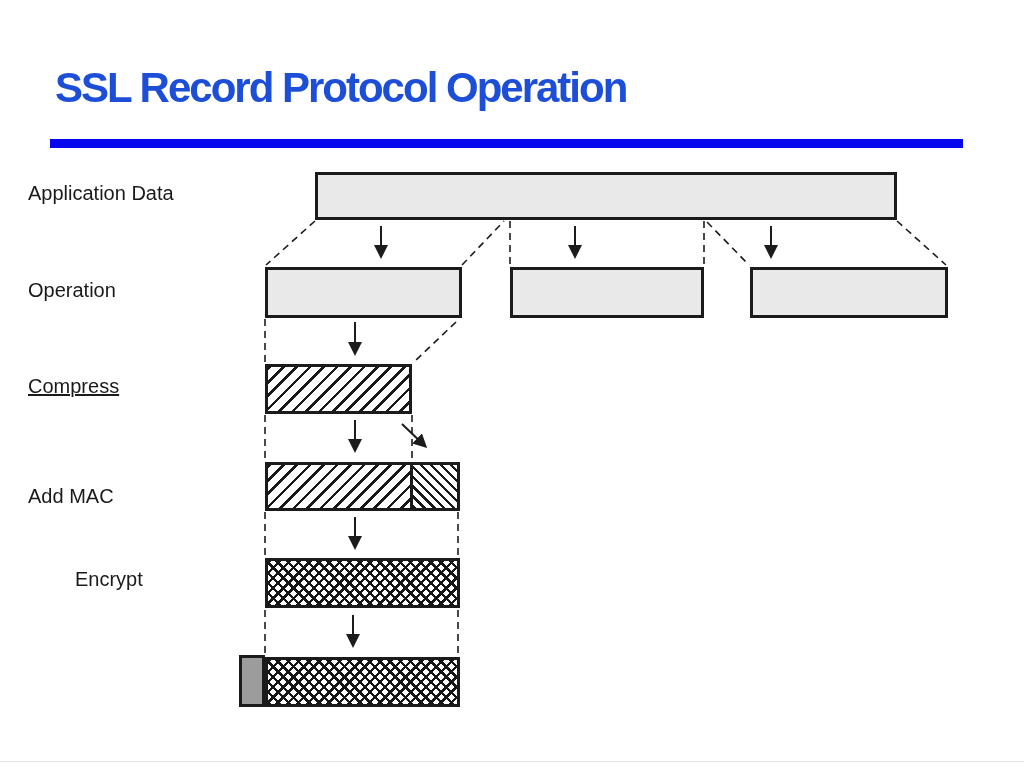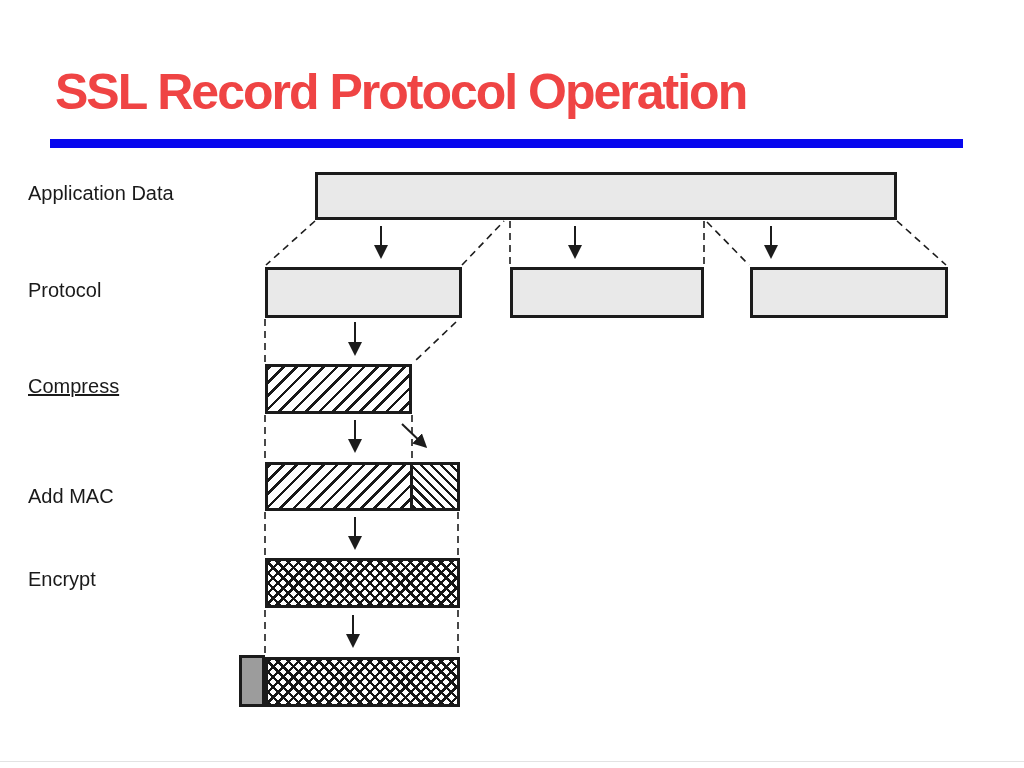--- a/index.html
+++ b/index.html
@@ -3,36 +3,36 @@
 <meta charset="utf-8">
 <style>
   * { margin:0; padding:0; box-sizing:border-box; }
   html,body { background:#ffffff; }
   .slide {
     position:relative; width:1024px; height:768px; background:#ffffff;
     font-family:"Liberation Sans", sans-serif; overflow:hidden;
   }
   .title {
     position:absolute; left:55px; top:66px; width:920px;
-    font-size:50px; font-weight:bold; letter-spacing:-2px; color:#ef4444;
+    font-size:42px; font-weight:bold; letter-spacing:-2px; color:#1d4ed8;
     line-height:1.05; white-space:nowrap;
   }
   .title-rule {
     position:absolute; left:50px; top:139px; width:913px; height:9px;
     background:#0707EE;
   }
   .step-label {
     position:absolute; left:28px; font-size:20px; color:#1a1a1a;
     line-height:28px; white-space:pre-line;text-align:center;
   }
   .lbl-0 { top:179px; }
   .lbl-1 { top:276px; }
   .lbl-2 { top:372px;text-decoration:underline; }
   .lbl-3 { top:482px; }
-  .lbl-4 { top:565px; }
+  .lbl-4 { top:565px;margin-left:47px; }
   .lbl-5 { top:654px; }
   .box {
     position:absolute; border:3px solid #1b1b1b; background:#e9e9e9;
   }
   .hatch-fwd {
     background-color:#ffffff;
     background-image:repeating-linear-gradient(135deg,#181818 0 2.6px,transparent 2.6px 9.5px);
   }
   .hatch-back {
     background-color:#ffffff;
@@ -61,21 +61,21 @@
 </style>
 </head>
 <body>
 
 <div class="slide">
 
   <div class="title">SSL Record Protocol Operation</div>
   <div class="title-rule"></div>
 
   <div class="step-label lbl-0">Application Data</div>
-  <div class="step-label lbl-1">Protocol</div>
+  <div class="step-label lbl-1">Operation</div>
   <div class="step-label lbl-2">Compress</div>
   <div class="step-label lbl-3">Add MAC</div>
   <div class="step-label lbl-4">Encrypt</div>
 
   <div class="box box-app"></div>
   <div class="box box-frag1"></div>
   <div class="box box-frag2"></div>
   <div class="box box-frag3"></div>
   <div class="box box-compress hatch-fwd"></div>
   <div class="box box-macmain hatch-fwd"></div>

